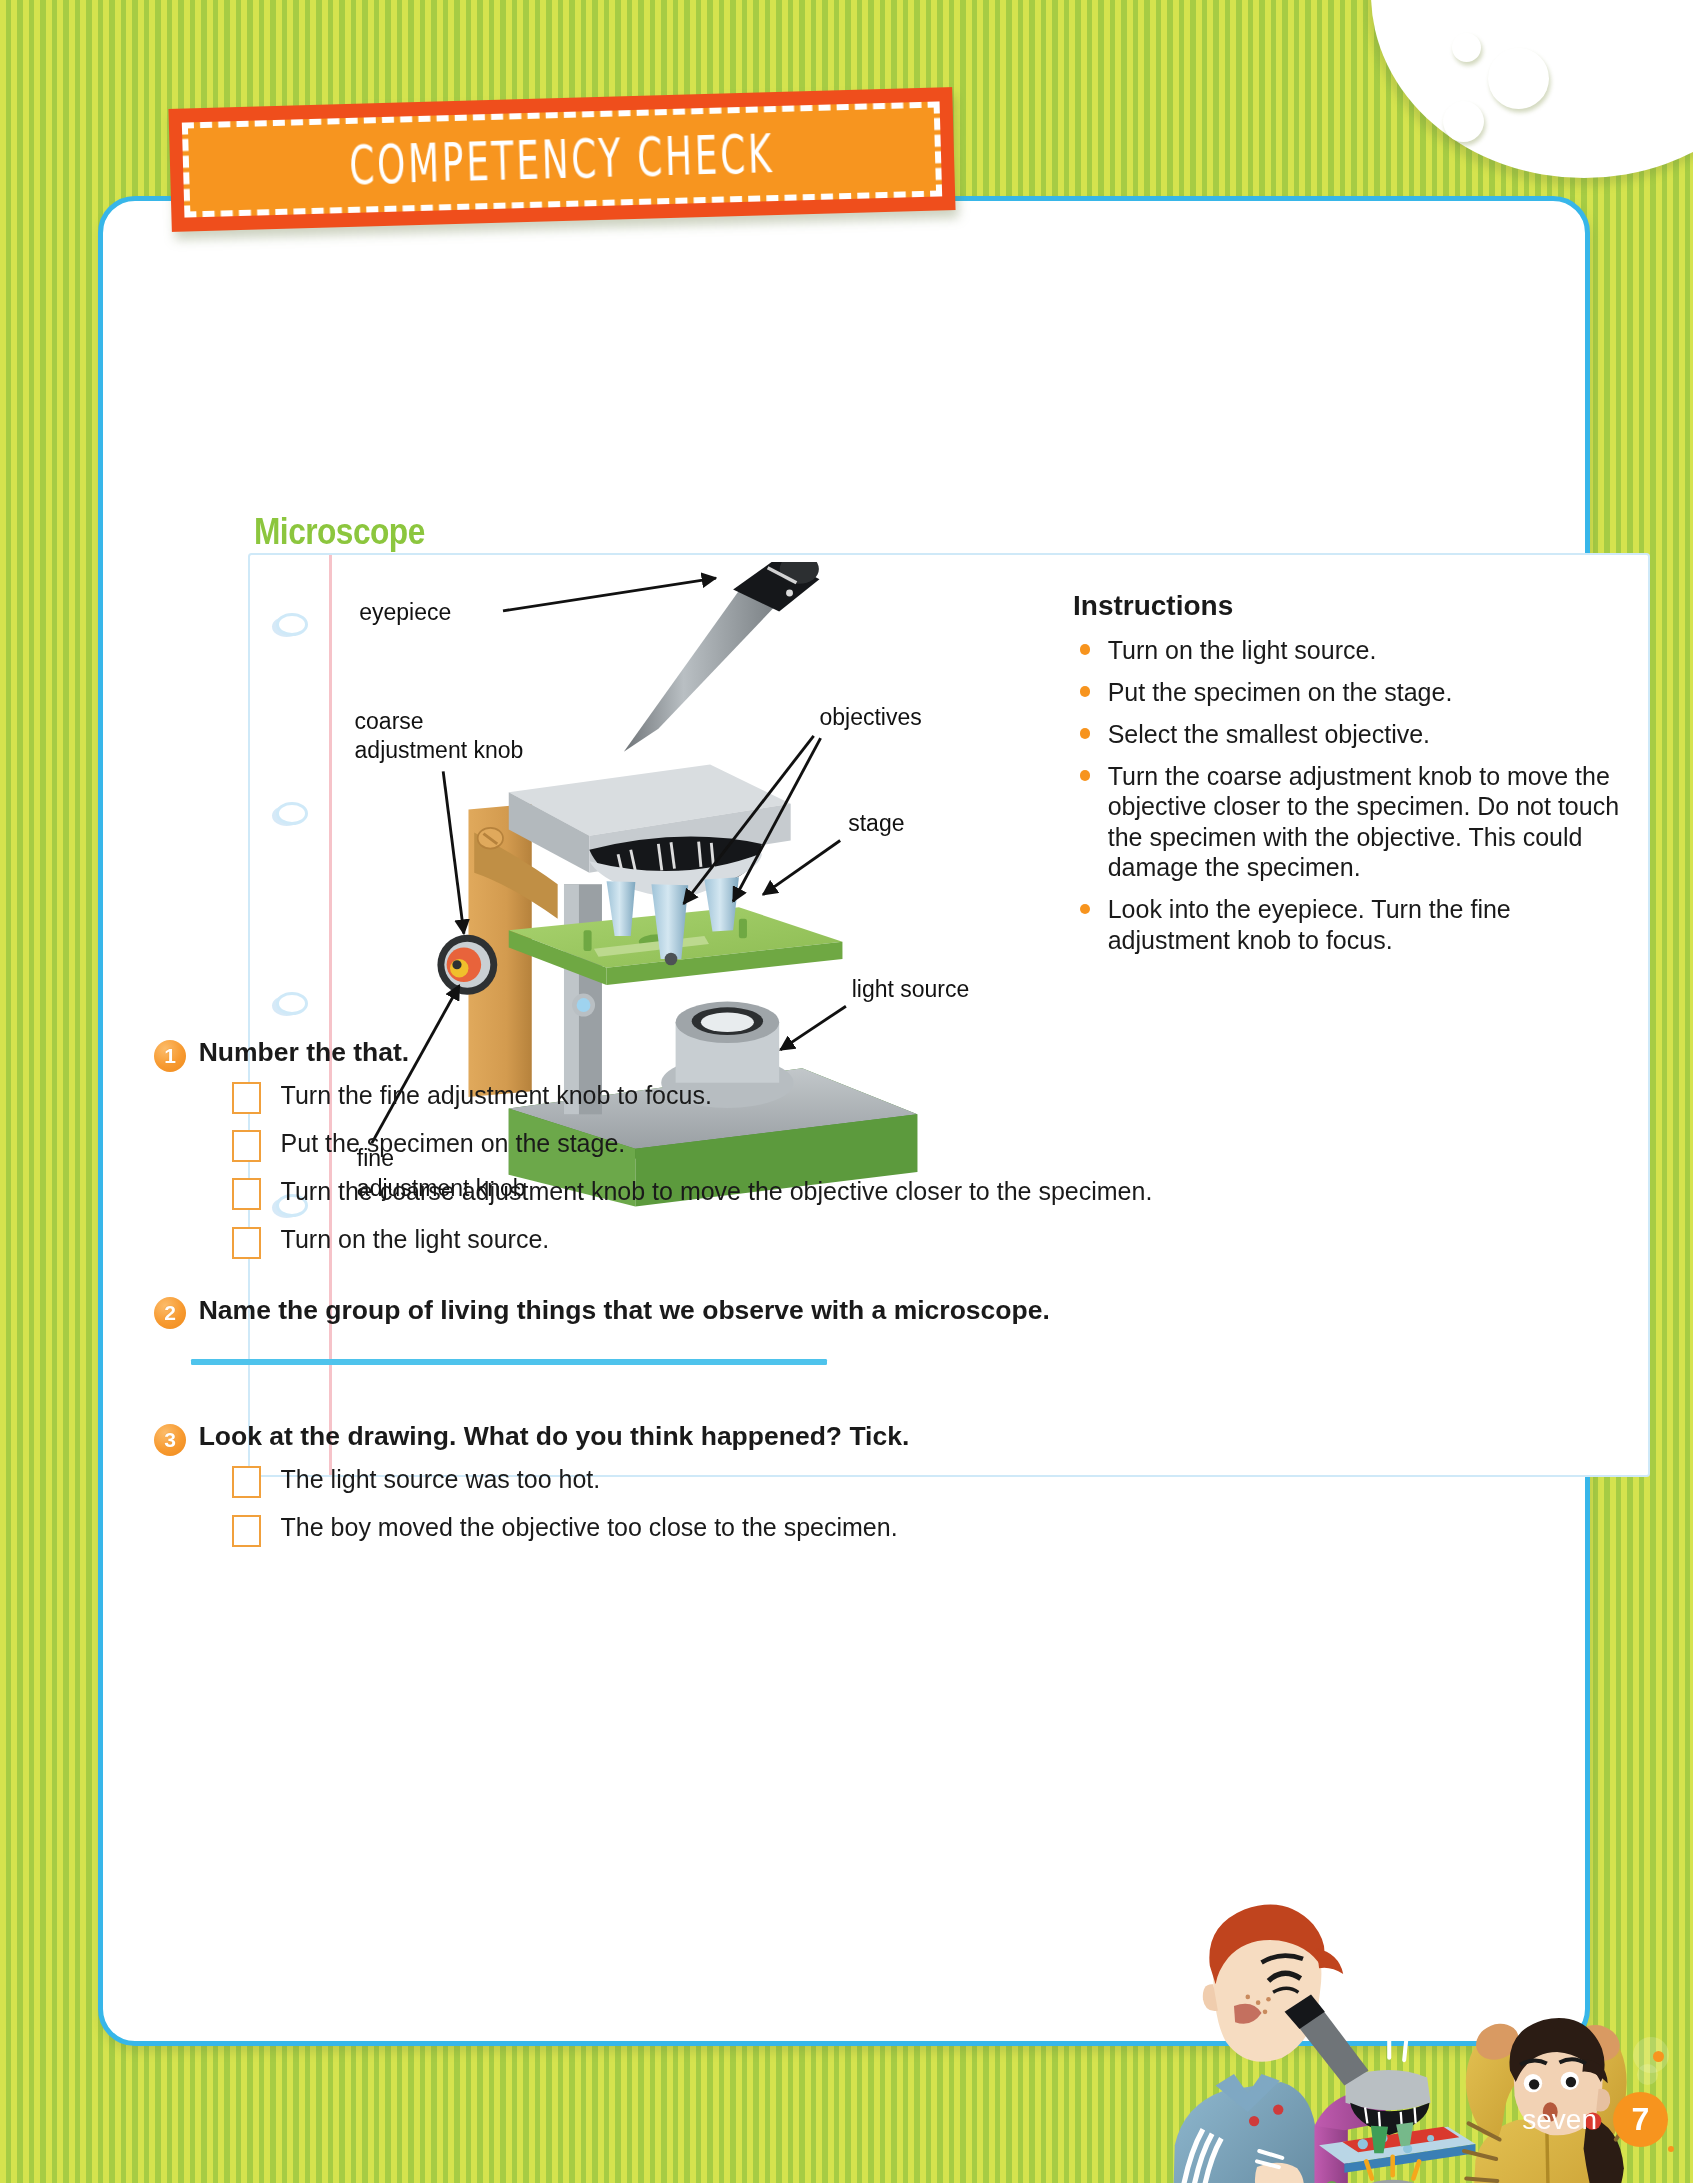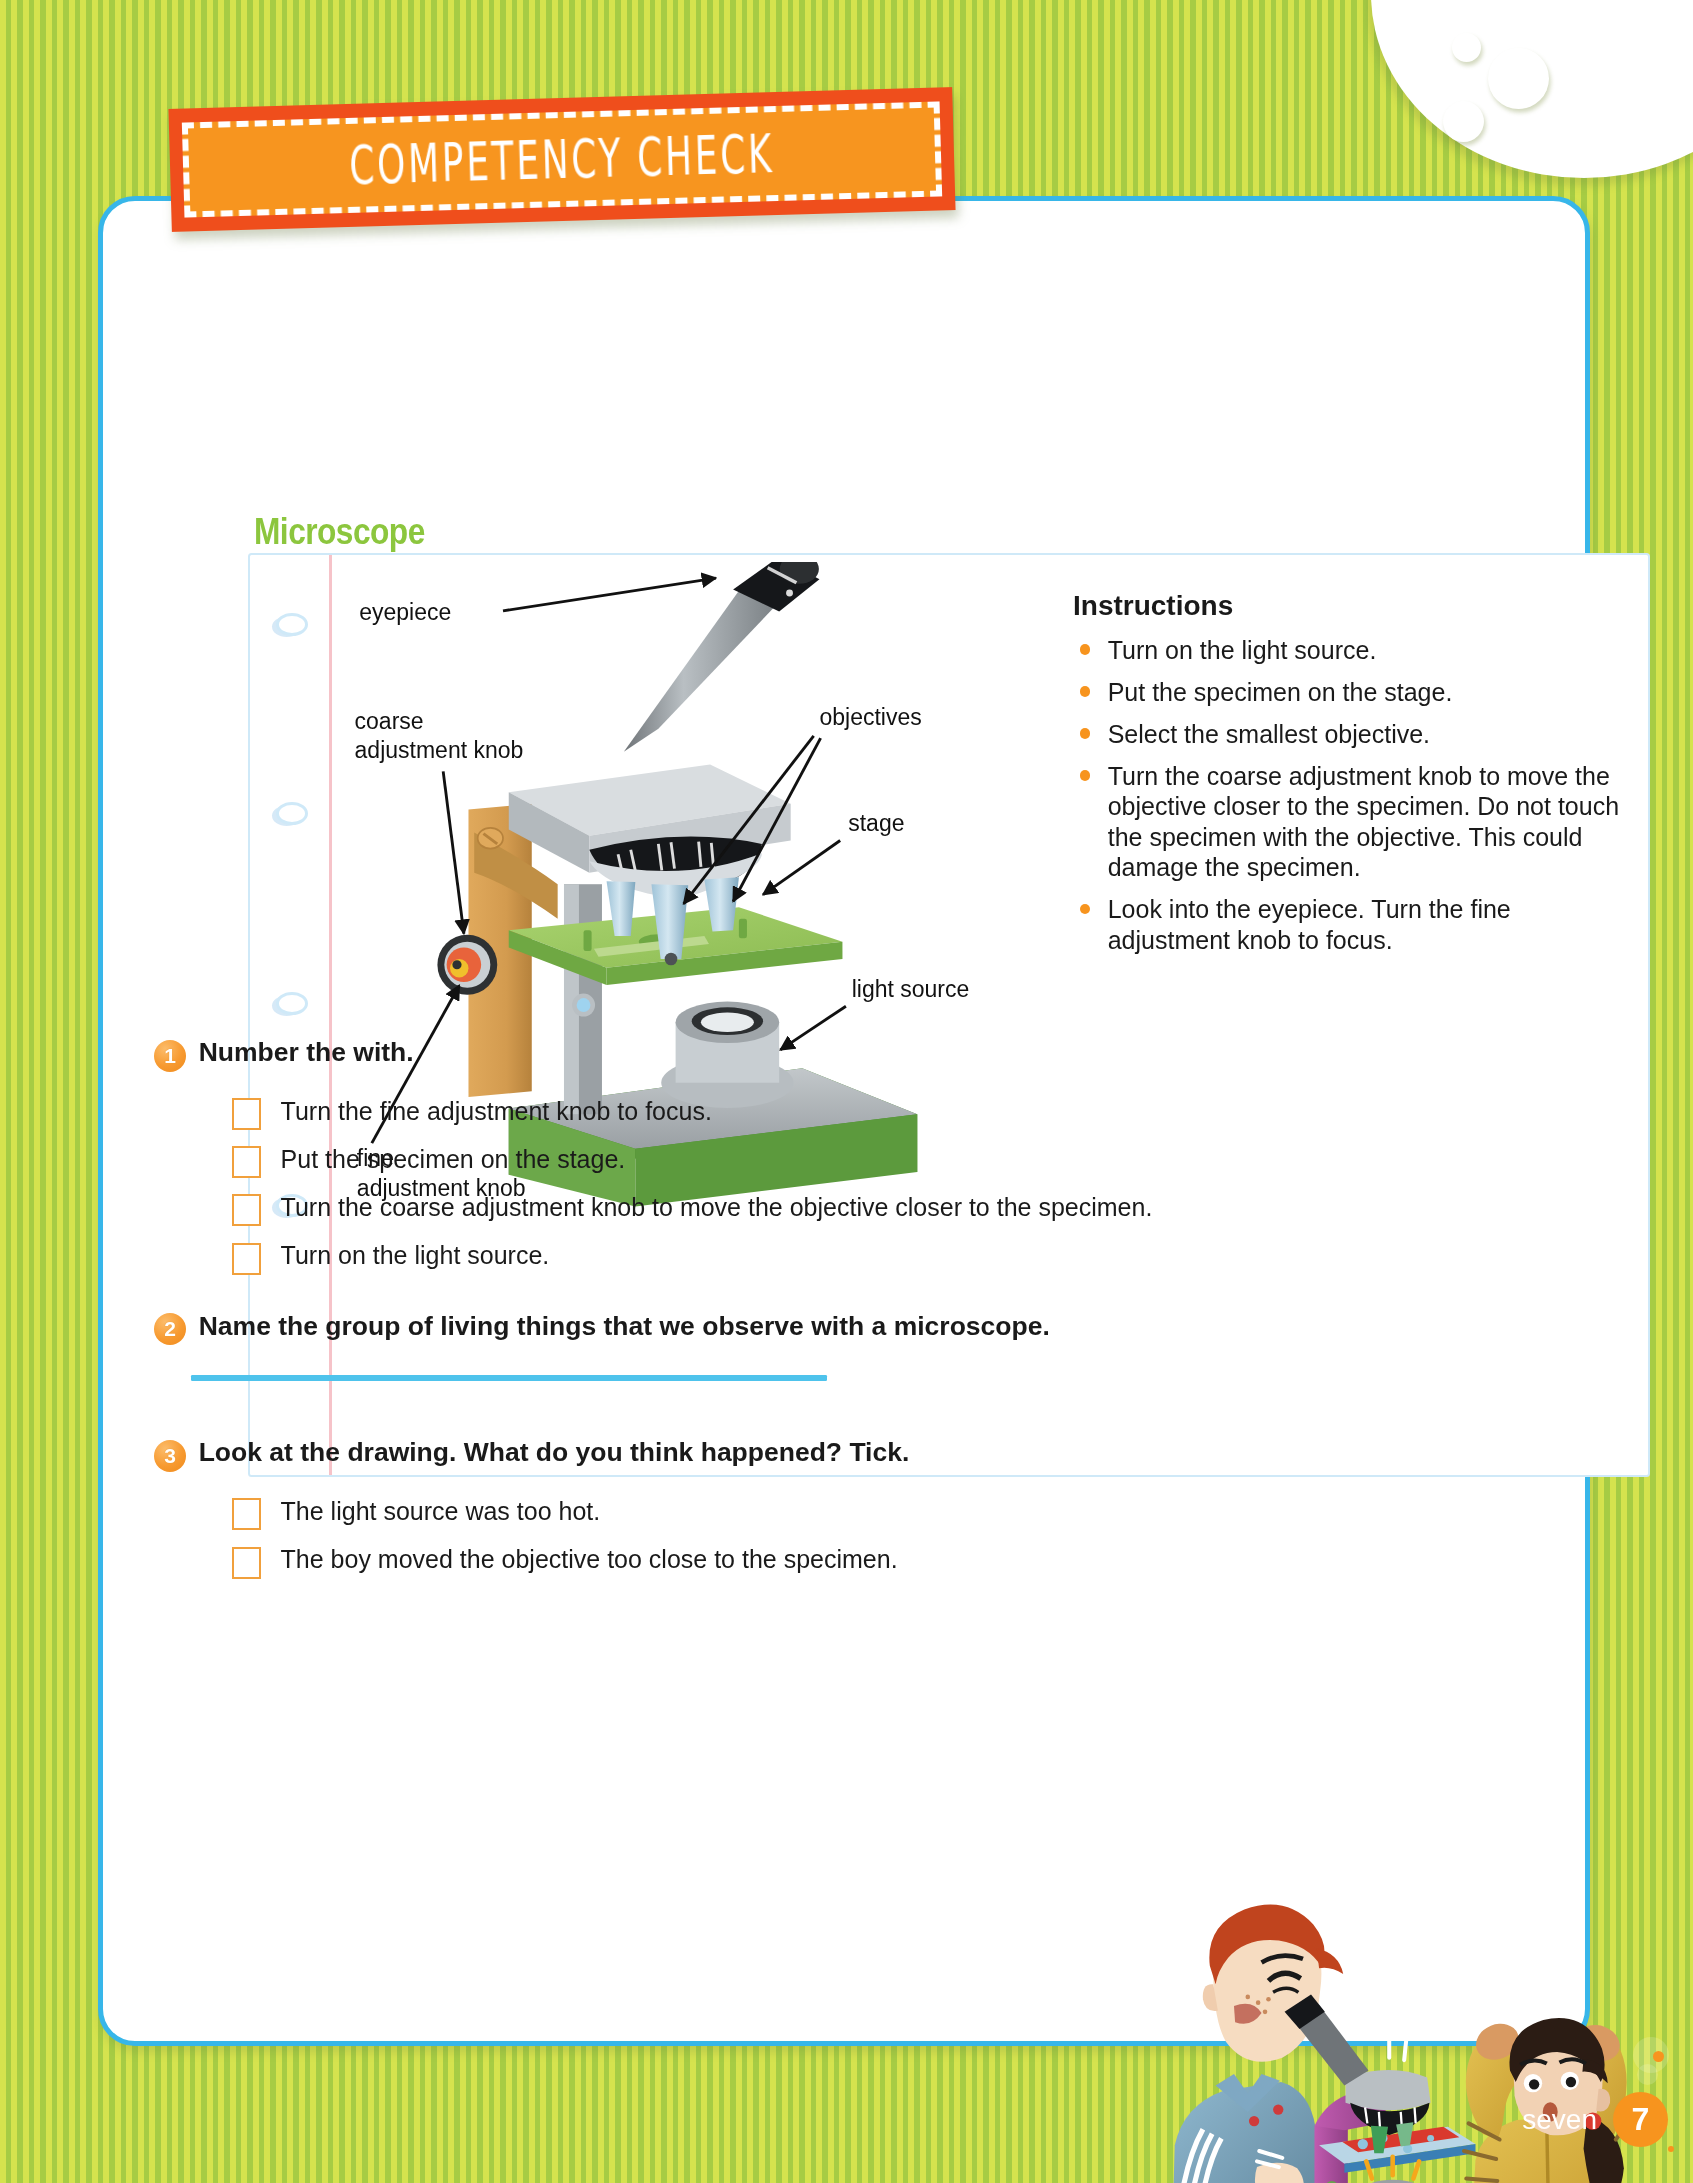--- a/index.html
+++ b/index.html
@@ -230,21 +230,21 @@
     text-shadow: 0 0 1.2px rgba(230,140,30,0.9);
   }
   .q-text {
     font-size: 26.5px;
     font-weight: bold;
     color: #1a1a1a;
     line-height: 1.26;
     margin-left: 12.7px;
   }
 
-  .opt-list { list-style: none; margin-top: 24px; margin-left: 78px; }
+  .opt-list { list-style: none; margin-top: 8px; margin-left: 78px; }
   .opt-item {
     display: flex;
     align-items: flex-start;
     margin-bottom: 14px;
   }
   .opt-box {
     flex: 0 0 auto;
     width: 29px;
     height: 32px;
     border: 2.3px solid #f1a03c;
@@ -470,21 +470,21 @@
           </li>
         </ul>
       </div>
     </div>
 
     <div class="questions">
 
       <div class="question">
         <div class="q-head">
           <span class="q-badge">1</span>
-          <span class="q-text">Number the with.</span>
+          <span class="q-text">Number the that.</span>
         </div>
         <ul class="opt-list">
           <li class="opt-item">
             <span class="opt-box"></span>
             <span class="opt-text">Turn the fine adjustment knob to focus.</span>
           </li>
           <li class="opt-item">
             <span class="opt-box"></span>
             <span class="opt-text">Put the specimen on the stage.</span>
           </li>

